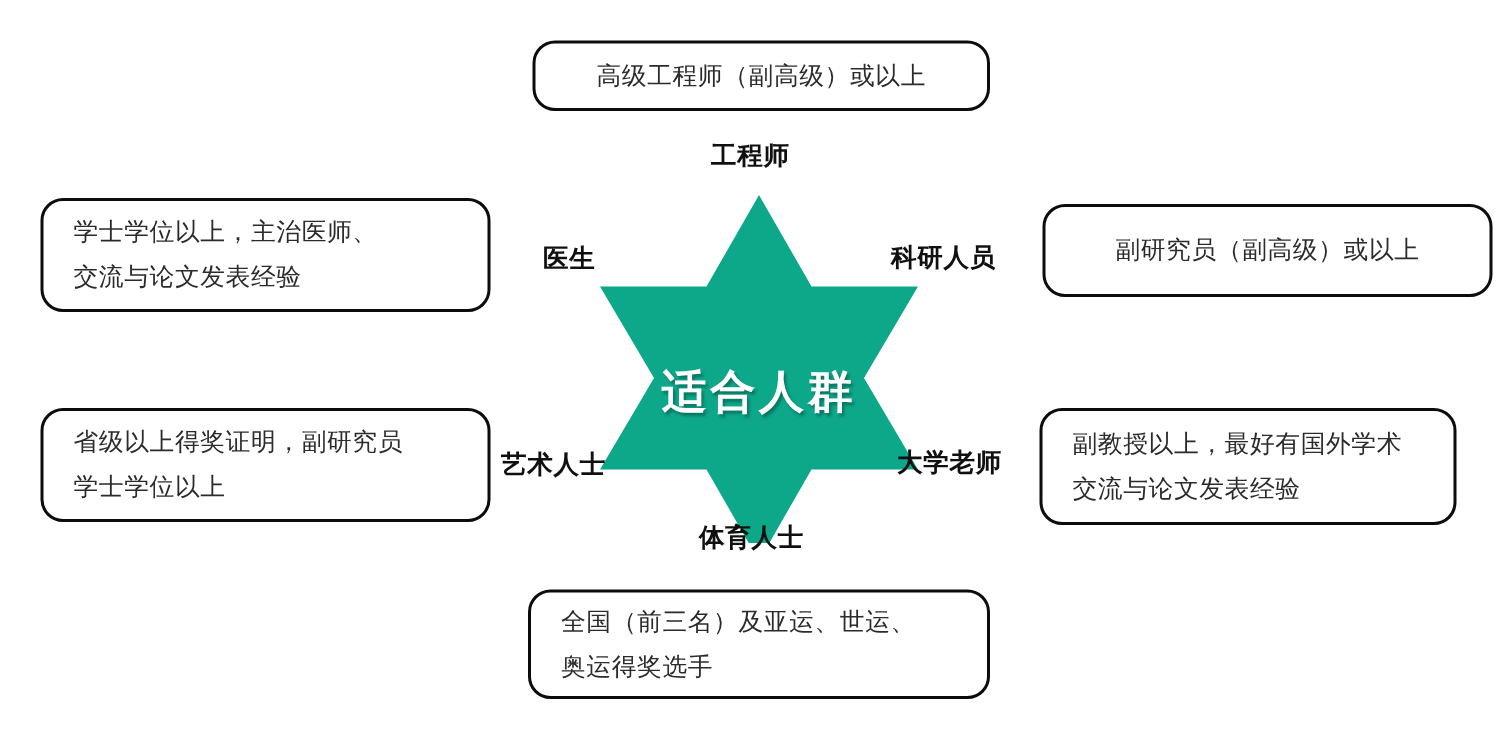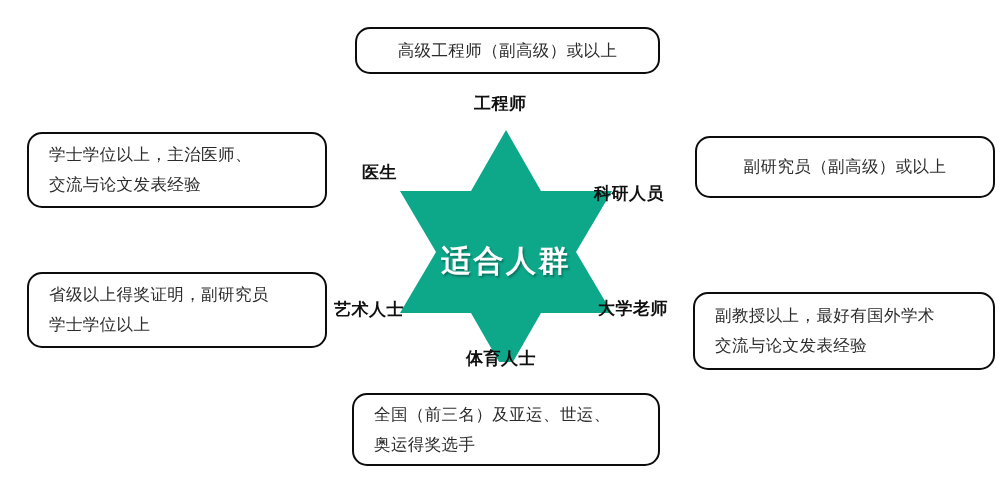--- a/index.html
+++ b/index.html
@@ -44,21 +44,21 @@
   }
   .callout.one-line .line {
     text-align: center;
   }
 
   
   #box-engineer  { left: 355px; top: 27px;  width: 305px; height: 47px; }
   #box-doctor    { left: 27px;  top: 132px; width: 300px; height: 76px; }
   #box-research  { left: 695px; top: 136px; width: 300px; height: 62px; }
   #box-artist    { left: 27px;  top: 272px; width: 300px; height: 76px; }
-  #box-professor { left: 693px; top: 272px; width: 302px; height: 78px; margin-top: 20px; }
+  #box-professor { left: 693px; top: 272px; width: 278px; height: 78px; }
   #box-athlete   { left: 352px; top: 393px; width: 308px; height: 73px; }
 
   
   #star-wrap {
     position: absolute;
     left: 400px;
     top: 120px;
     width: 212px;
     height: 242px;
   }
@@ -87,21 +87,21 @@
   .point-label {
     position: absolute;
     font-size: 17px;
     font-weight: bold;
     color: #101010;
     white-space: nowrap;
     letter-spacing: 0.5px;
   }
   #label-engineer  { left: 474px; top: 92px;  }
   #label-doctor    { left: 362px; top: 161px; }
-  #label-research  { left: 594px; top: 160px; margin-top: 22px; }
+  #label-research  { left: 594px; top: 160px; }
   #label-artist    { left: 334px; top: 298px; }
   #label-teacher   { left: 598px; top: 297px; }
   #label-athlete   { left: 466px; top: 347px; }
 </style>
 </head>
 <body>
 
 <div id="canvas">
 
   <div class="callout one-line" id="box-engineer">

